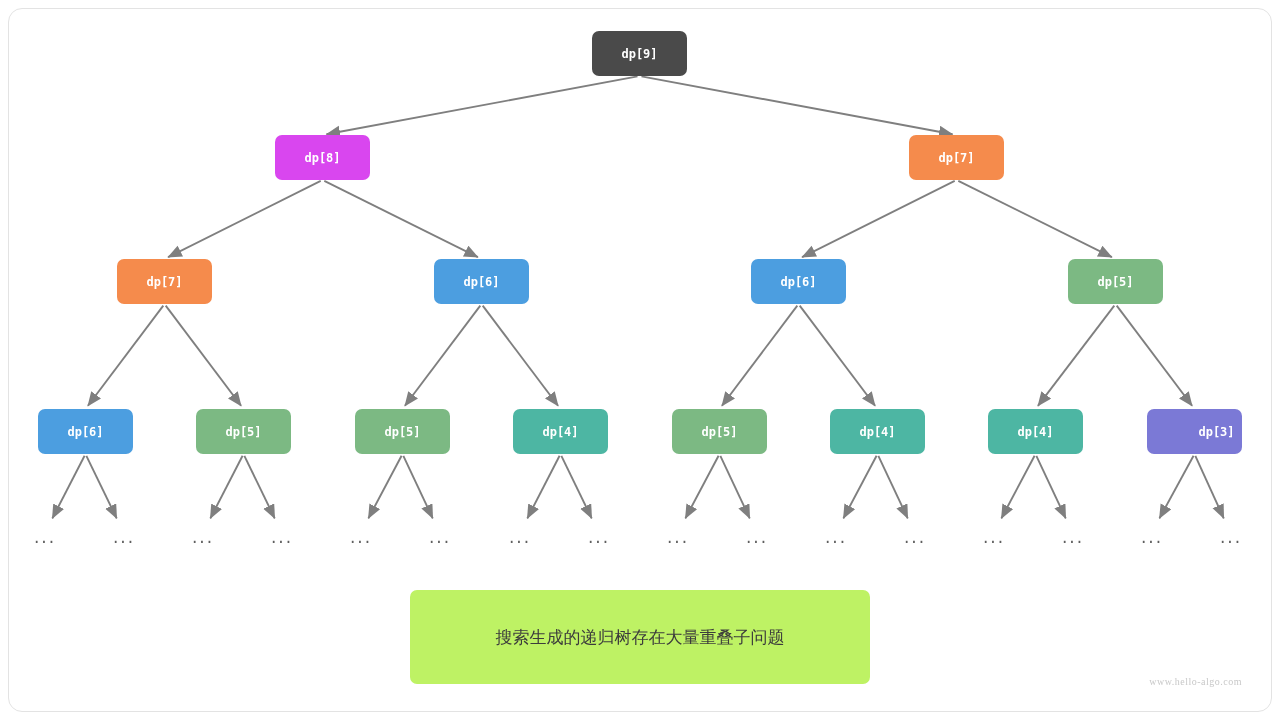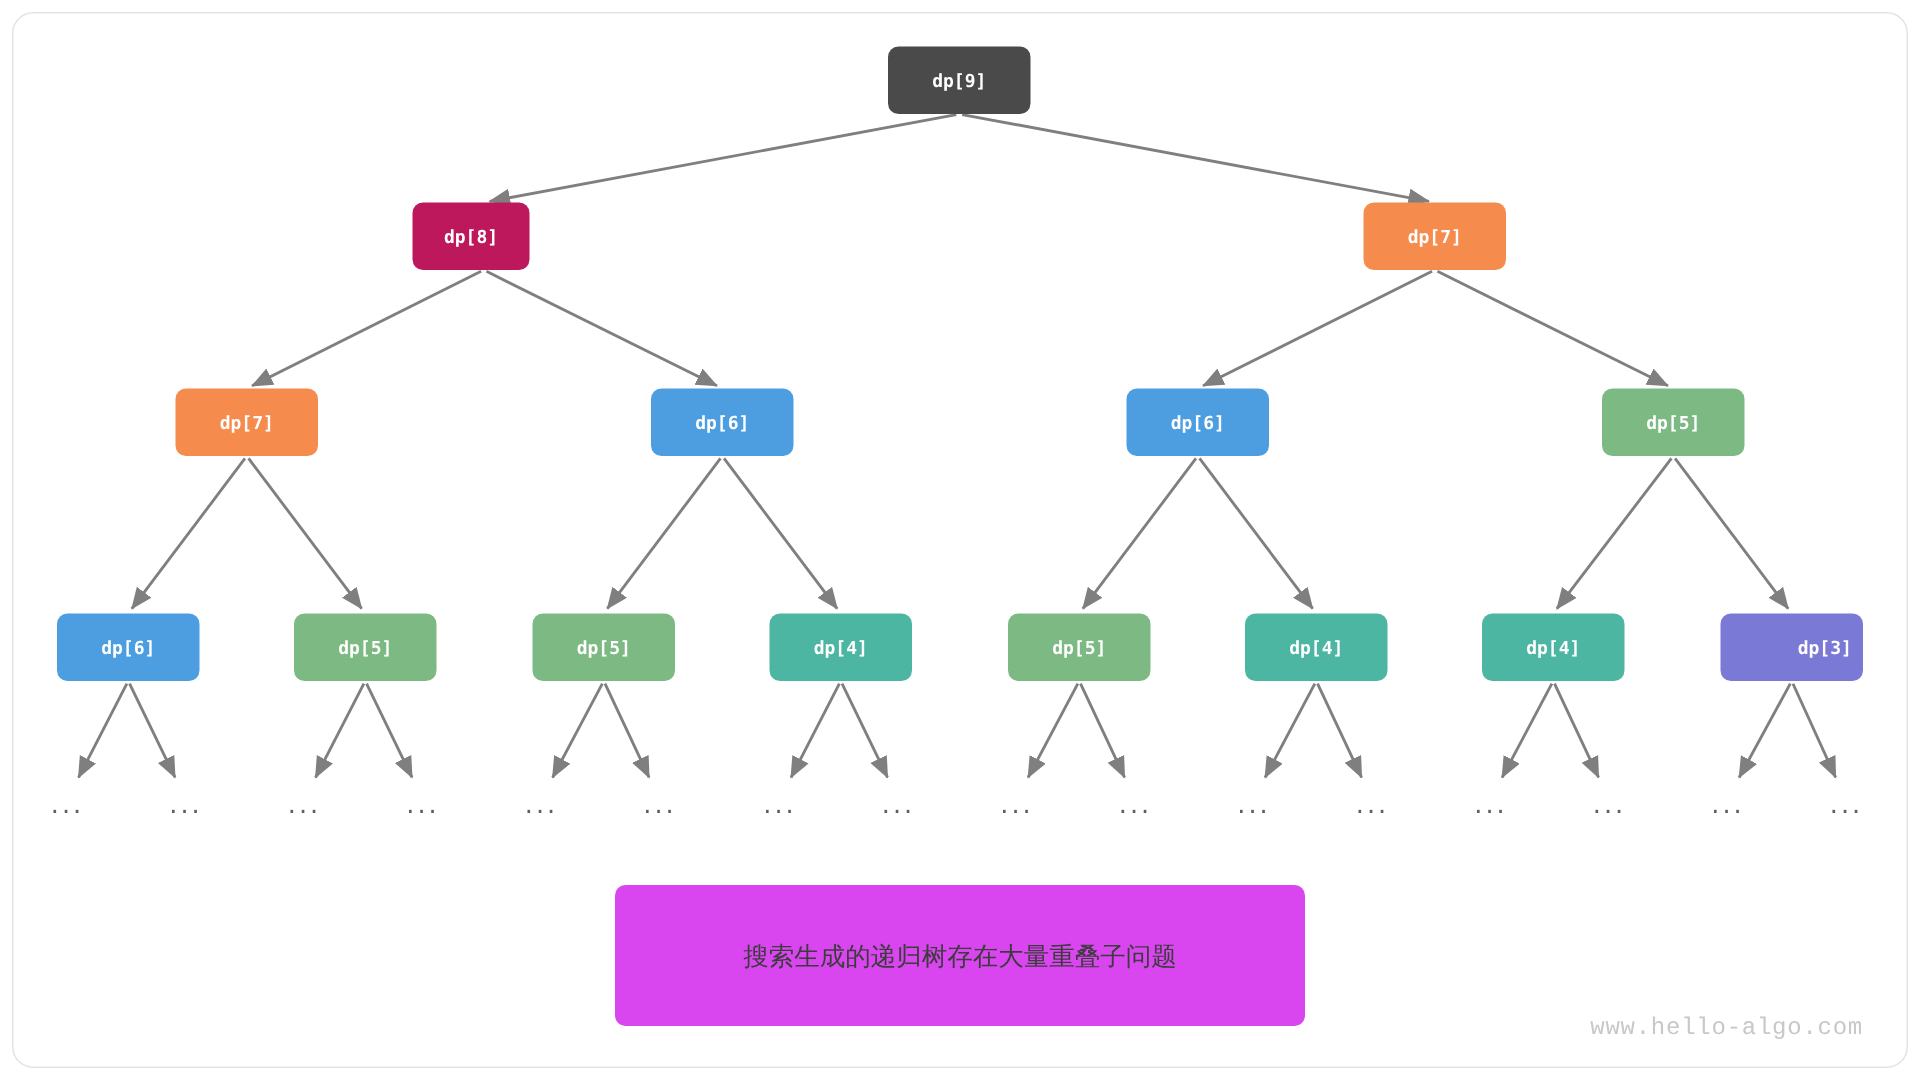--- a/index.html
+++ b/index.html
@@ -55,21 +55,21 @@
     letter-spacing: 2px;
     transform: translate(-50%, -50%);
     white-space: nowrap;
   }
   #caption-box {
     position: absolute;
     left: 410px;
     top: 590px;
     width: 460px;
     height: 94px;
-    background: #d946ef;
+    background: #bef264;
     border-radius: 7px;
     display: flex;
     flex-direction: row;
     align-items: center;
     justify-content: center;
     gap: 6px;
   }
   .caption-line {
     color: #3c3c3c;
     font-family: "DejaVu Sans", sans-serif;
@@ -78,22 +78,22 @@
   }
   .caption-line sup {
     font-size: 12px;
     font-weight: bold;
   }
   #watermark {
     position: absolute;
     right: 38px;
     top: 676px;
     color: #c8c8c8;
-    font-family: Liberation Mono, monospace;
-    font-size: 16px;
+    font-family: Liberation Serif, serif;
+    font-size: 10px;
     letter-spacing: 0.5px;
     white-space: nowrap;
   }
 </style>
 </head>
 <body>
 
 <div id="page">
   <div id="frame"></div>
 
@@ -134,21 +134,21 @@
         <line x1="878.350943536951" y1="455.8099433960545" x2="907.7235846945734" y2="518.2850849059182" marker-end="url(#arrowhead)"></line>
         <line x1="1034.5636186574382" y1="455.7672549282155" x2="1001.4045720138429" y2="518.3491176076768" marker-end="url(#arrowhead)"></line>
         <line x1="1036.350943536951" y1="455.8099433960545" x2="1065.7235846945734" y2="518.2850849059182" marker-end="url(#arrowhead)"></line>
         <line x1="1193.543214170308" y1="455.756291796969" x2="1159.435178744538" y2="518.3655623045465" marker-end="url(#arrowhead)"></line>
         <line x1="1195.32862921635" y1="455.82026745886725" x2="1223.7570561754749" y2="518.2695988116991" marker-end="url(#arrowhead)"></line>
       </g>
   </svg>
 
   <div id="nodes-layer">
       <div class="node" style="left: 592px; top: 31px; width: 95px; height: 45px; background: rgb(74, 74, 74);">dp[9]</div>
-      <div class="node" style="left: 275px; top: 135px; width: 78px; height: 45px; background: #be185d;">dp[8]</div>
+      <div class="node" style="left: 275px; top: 135px; width: 95px; height: 45px; background: #d946ef;">dp[8]</div>
       <div class="node" style="left: 909px; top: 135px; width: 95px; height: 45px; background: rgb(245, 139, 76);">dp[7]</div>
       <div class="node" style="left: 117px; top: 259px; width: 95px; height: 45px; background: rgb(245, 139, 76);">dp[7]</div>
       <div class="node" style="left: 434px; top: 259px; width: 95px; height: 45px; background: rgb(76, 158, 224);">dp[6]</div>
       <div class="node" style="left: 751px; top: 259px; width: 95px; height: 45px; background: rgb(76, 158, 224);">dp[6]</div>
       <div class="node" style="left: 1068px; top: 259px; width: 95px; height: 45px; background: rgb(124, 185, 131);">dp[5]</div>
       <div class="node" style="left: 38px; top: 409px; width: 95px; height: 45px; background: rgb(76, 158, 224);">dp[6]</div>
       <div class="node" style="left: 196px; top: 409px; width: 95px; height: 45px; background: rgb(124, 185, 131);">dp[5]</div>
       <div class="node" style="left: 355px; top: 409px; width: 95px; height: 45px; background: rgb(124, 185, 131);">dp[5]</div>
       <div class="node" style="left: 513px; top: 409px; width: 95px; height: 45px; background: rgb(77, 182, 163);">dp[4]</div>
       <div class="node" style="left: 672px; top: 409px; width: 95px; height: 45px; background: rgb(124, 185, 131);">dp[5]</div>

